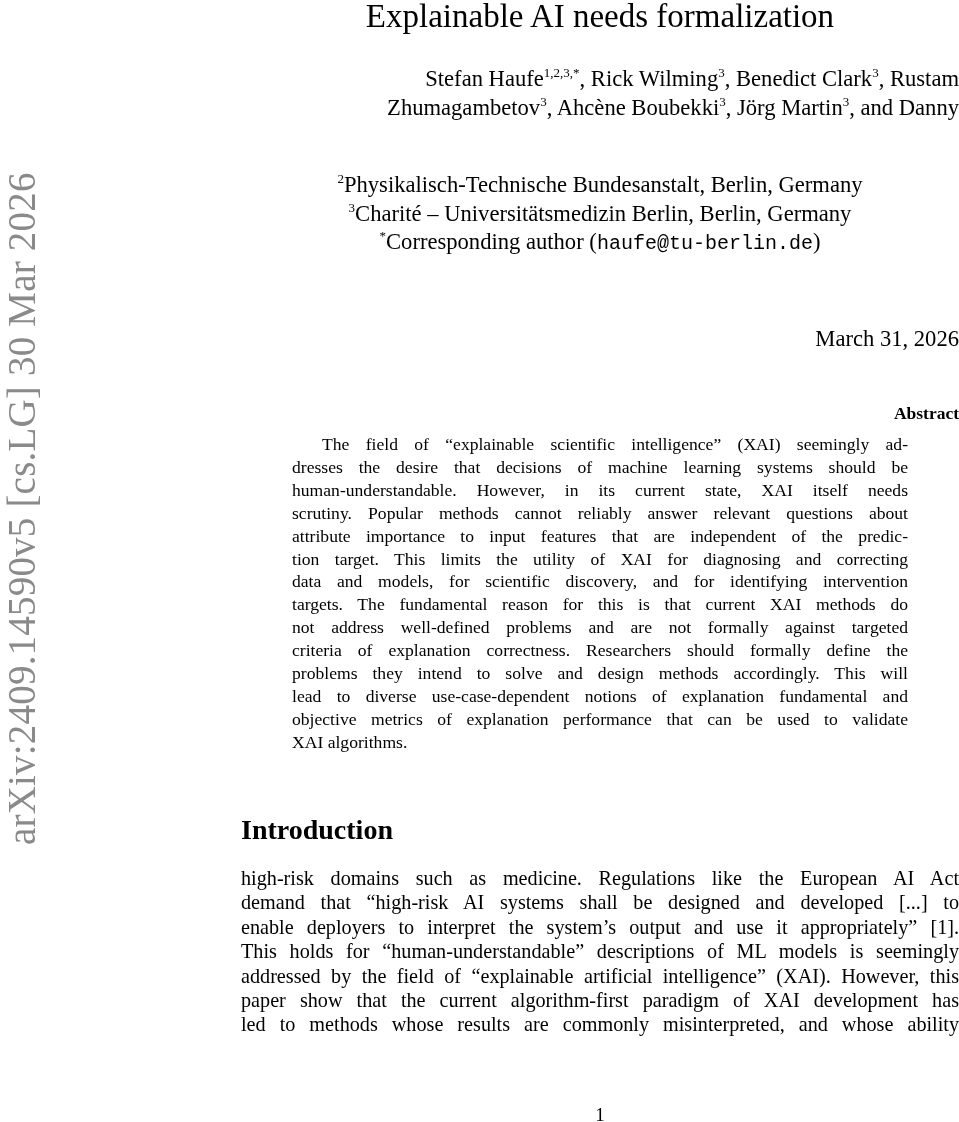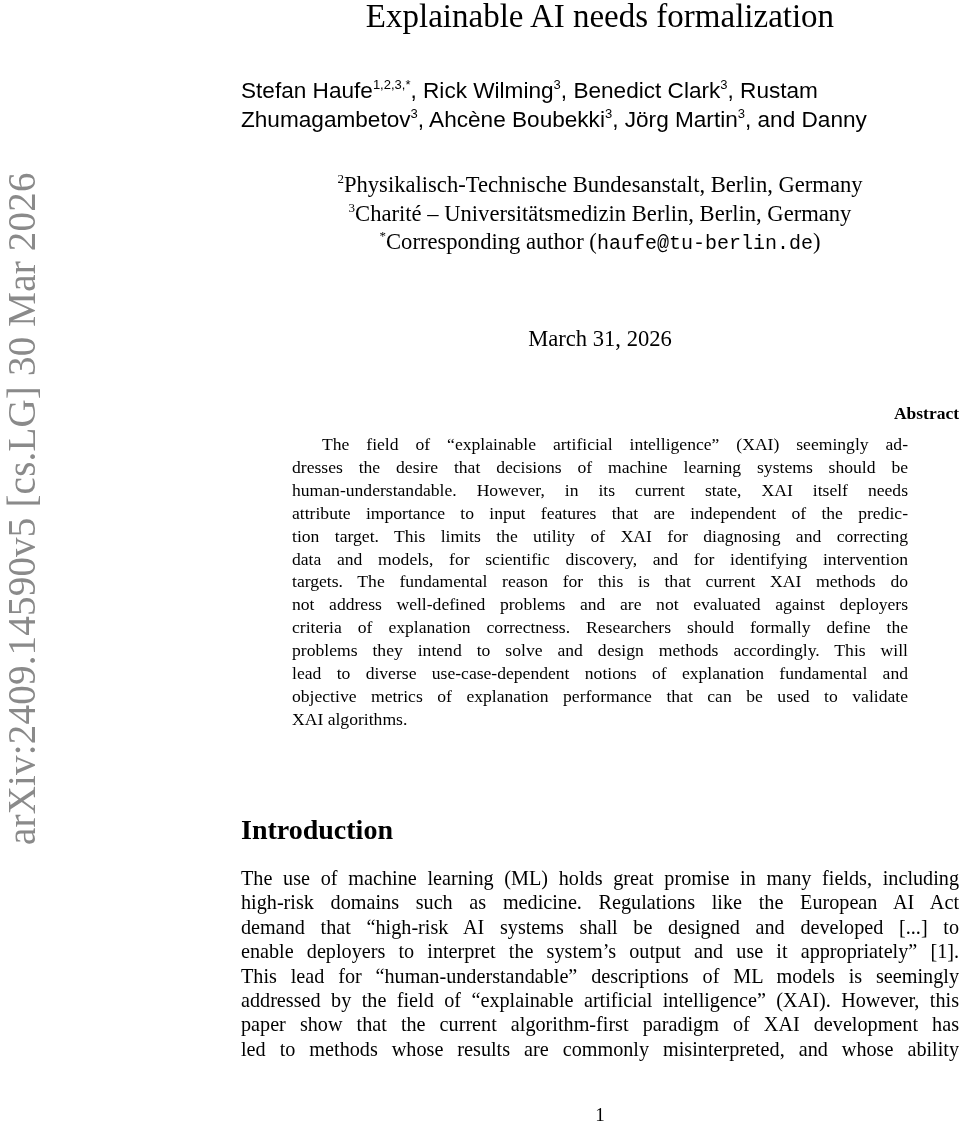--- a/index.html
+++ b/index.html
@@ -22,38 +22,38 @@
   }
   .page { position: absolute; left: 241px; top: 0; width: 718px; }
   .title {
     position: absolute; left: 0; width: 718px; top: -4px;
     text-align: center;
     font-family: "Liberation Serif", serif;
     font-size: 33px; line-height: 40px;
     white-space: nowrap;
   }
   .authors {
-    position: absolute; left: 0; width: 718px; top: 76px;
-    text-align: left;
-    font-family: Liberation Sans, sans-serif;
+    position: absolute; left: 0; width: 718px; top: 64px;
+    text-align: right;
+    font-family: Liberation Serif, serif;
     font-size: 22.6px; line-height: 29px;
   }
   .authors .line { display: block; white-space: nowrap; }
   sup { font-size: 13px; vertical-align: 9px; line-height: 0; }
   .affils {
     position: absolute; left: 0; width: 718px; top: 171px;
     text-align: center;
     font-family: "Liberation Serif", serif;
     font-size: 22.6px; line-height: 28.5px;
   }
   .affils .line { display: block; white-space: nowrap; }
   .mono { font-family: "Liberation Mono", "DejaVu Sans Mono", monospace; font-size: 20px; }
   .date {
     position: absolute; left: 0; width: 718px; top: 324px;
-    text-align: center;
+    text-align: right;
     font-family: "Liberation Serif", serif;
     font-size: 22.6px; line-height: 30px;
   }
   .abstract-heading {
     position: absolute; left: 0; width: 718px; top: 402px;
     text-align: right;
     font-family: "Liberation Serif", serif;
     font-weight: bold; font-size: 17.5px; line-height: 22px;
   }
   .abstract {
@@ -102,42 +102,42 @@
     <span class="line"><sup>2</sup><span>Physikalisch-Technische Bundesanstalt, Berlin, Germany</span></span>
     <span class="line"><sup>3</sup><span>Charité – Universitätsmedizin Berlin, Berlin, Germany</span></span>
     <span class="line"><sup>*</sup><span>Corresponding author (</span><span class="mono">haufe@tu-berlin.de</span><span>)</span></span>
   </div>
 
   <div class="date">March 31, 2026</div>
 
   <div class="abstract-heading">Abstract</div>
 
   <div class="abstract">
-    <span class="line indent">The field of “explainable artificial intelligence” (XAI) seemingly ad-</span>
+    <span class="line indent">The field of “explainable scientific intelligence” (XAI) seemingly ad-</span>
     <span class="line">dresses the desire that decisions of machine learning systems should be</span>
     <span class="line">human-understandable.  However, in its current state, XAI itself needs</span>
+    <span class="line">scrutiny. Popular methods cannot reliably answer relevant questions about</span>
     <span class="line">attribute importance to input features that are independent of the predic-</span>
     <span class="line">tion target. This limits the utility of XAI for diagnosing and correcting</span>
     <span class="line">data and models, for scientific discovery, and for identifying intervention</span>
     <span class="line">targets. The fundamental reason for this is that current XAI methods do</span>
-    <span class="line">not address well-defined problems and are not evaluated against deployers</span>
+    <span class="line">not address well-defined problems and are not formally against targeted</span>
     <span class="line">criteria of explanation correctness. Researchers should formally define the</span>
     <span class="line">problems they intend to solve and design methods accordingly. This will</span>
     <span class="line">lead to diverse use-case-dependent notions of explanation fundamental and</span>
     <span class="line">objective metrics of explanation performance that can be used to validate</span>
     <span class="line last">XAI algorithms.</span>
   </div>
 
   <div class="section-heading">Introduction</div>
 
   <div class="intro">
-    <span class="line">The use of machine learning (ML) holds great promise in many fields, including</span>
     <span class="line">high-risk domains such as medicine.  Regulations like the European AI Act</span>
     <span class="line">demand that “high-risk AI systems shall be designed and developed [...]  to</span>
     <span class="line">enable deployers to interpret the system’s output and use it appropriately” [1].</span>
-    <span class="line">This lead for “human-understandable” descriptions of ML models is seemingly</span>
+    <span class="line">This holds for “human-understandable” descriptions of ML models is seemingly</span>
     <span class="line">addressed by the field of “explainable artificial intelligence” (XAI). However, this</span>
     <span class="line">paper show that the current algorithm-first paradigm of XAI development has</span>
     <span class="line">led to methods whose results are commonly misinterpreted, and whose ability</span>
   </div>
 
   <div class="page-number">1</div>
 </div>
 
 </body></html>

